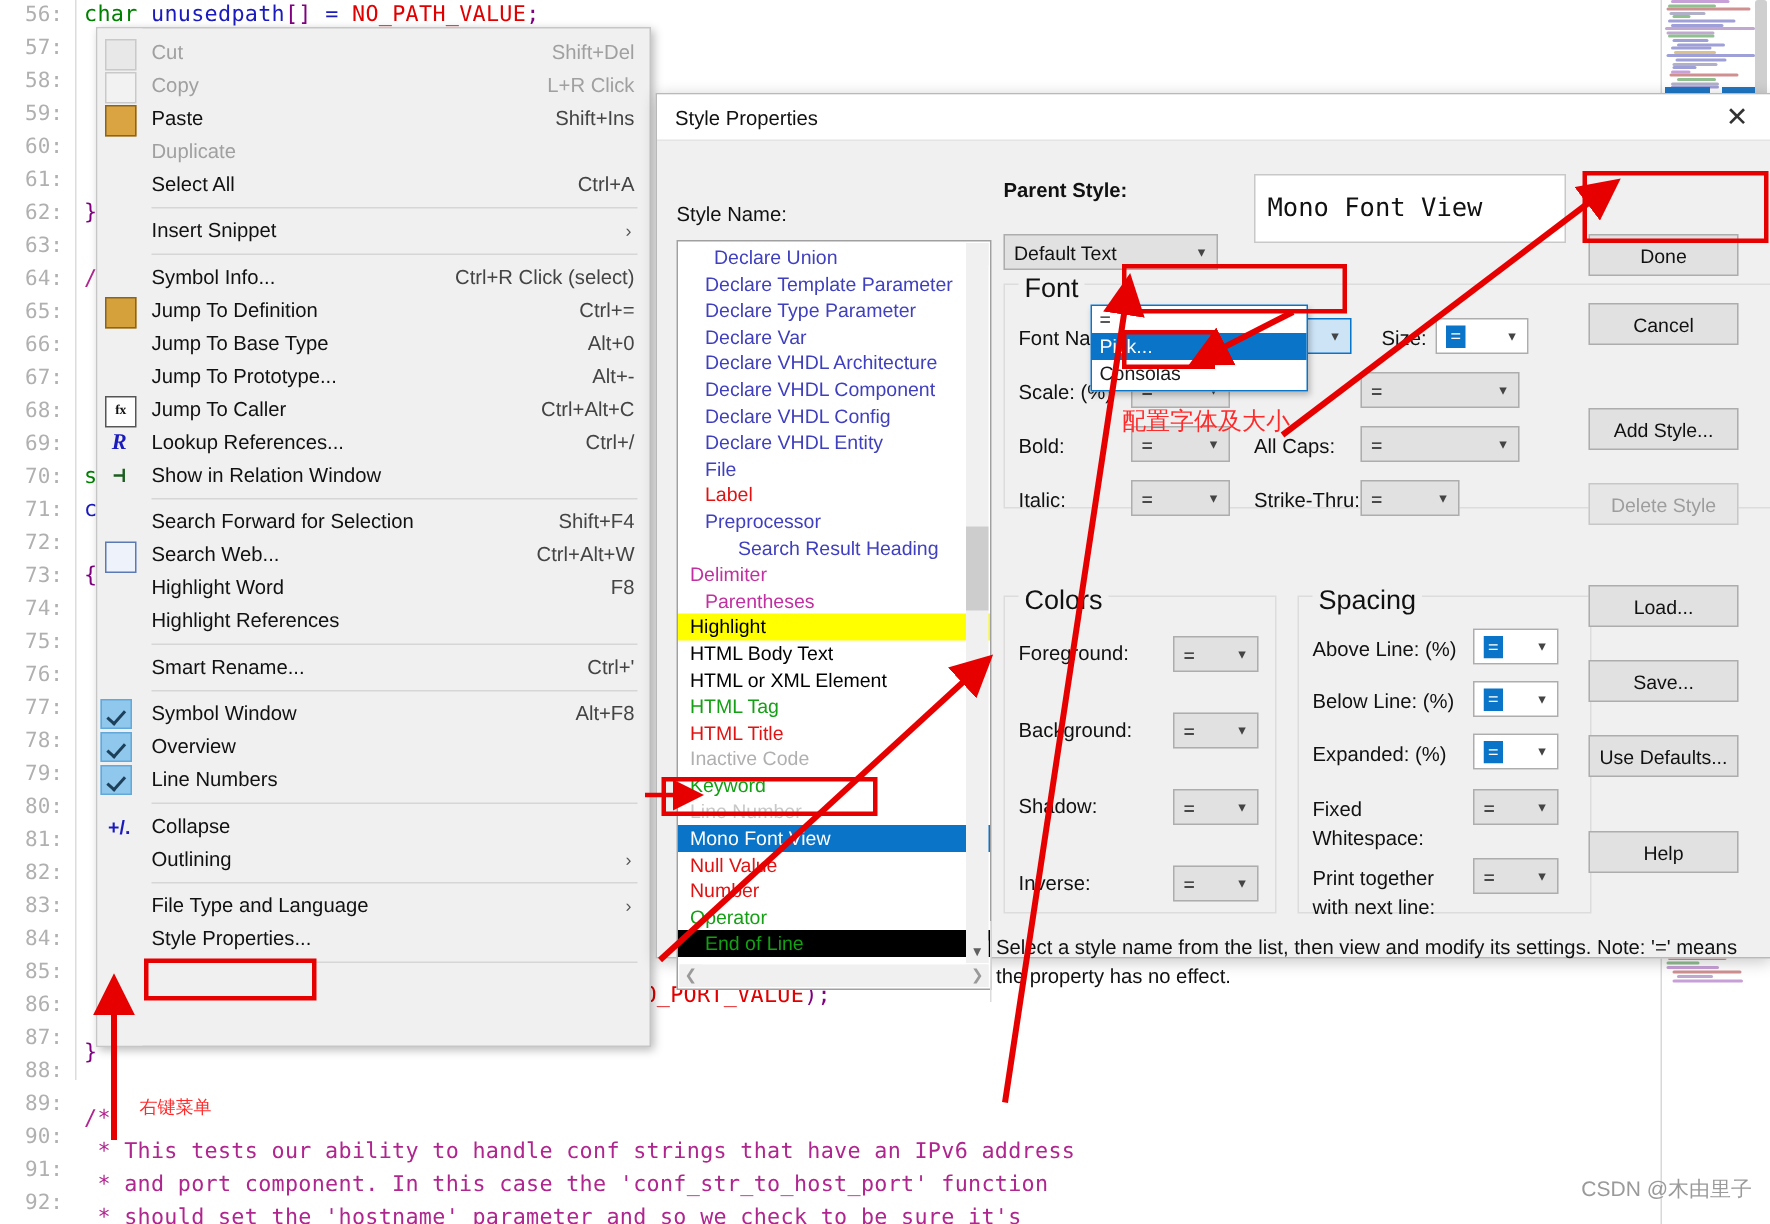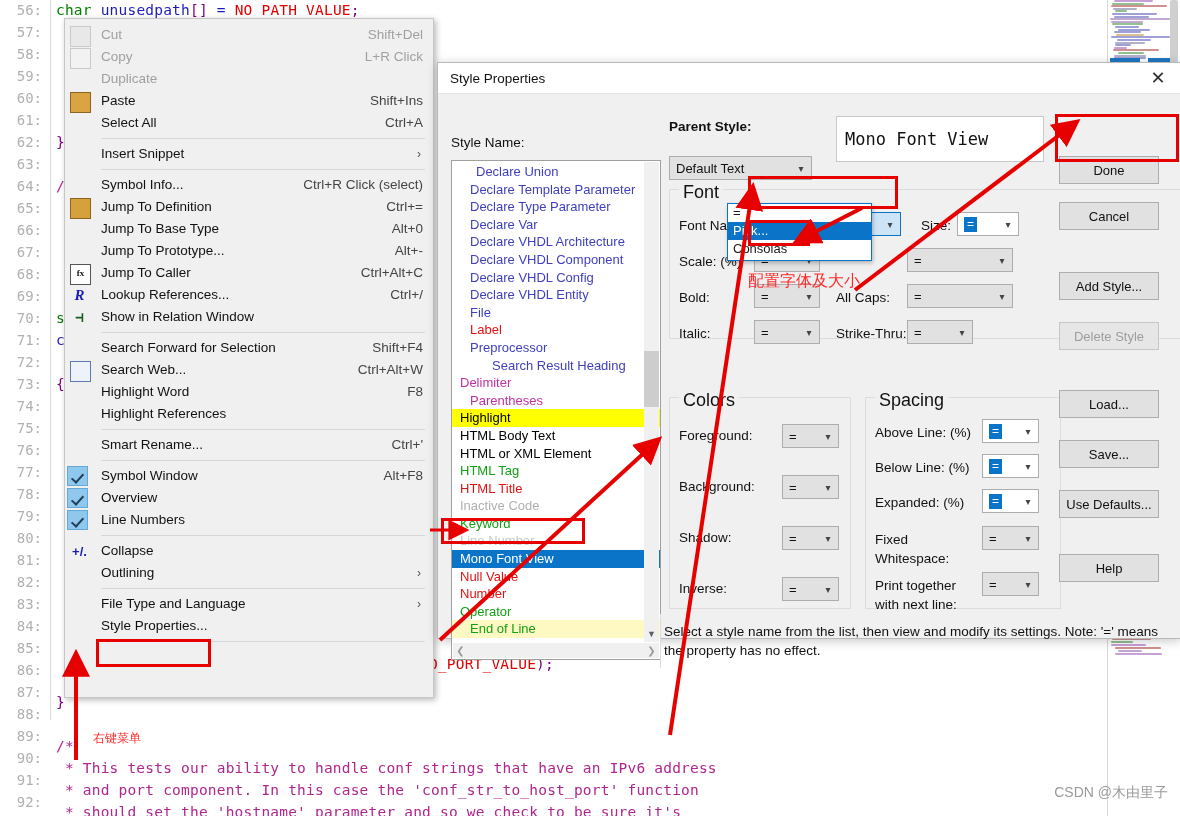--- a/index.html
+++ b/index.html
@@ -361,27 +361,27 @@
       <div class="mi dis">
         <span class="icoCut"></span>
         <span class="lbl">Cut</span>
         <span class="acc">Shift+Del</span>
       </div>
       <div class="mi dis">
         <span class="icoCopy"></span>
         <span class="lbl">Copy</span>
         <span class="acc">L+R Click</span>
       </div>
-      <div class="mi dis">
-        <span class="lbl">Duplicate</span>
-      </div>
       <div class="mi">
         <span class="icoPaste"></span>
         <span class="lbl">Paste</span>
         <span class="acc">Shift+Ins</span>
+      </div>
+      <div class="mi dis">
+        <span class="lbl">Duplicate</span>
       </div>
       <div class="mi">
         <span class="lbl">Select All</span>
         <span class="acc">Ctrl+A</span>
       </div>
       <div class="msep"></div>
       <div class="mi">
         <span class="lbl">Insert Snippet</span>
         <span class="arrow">›</span>
       </div>
@@ -504,21 +504,21 @@
           <div class="sitem" style="color: rgb(0, 0, 0);">HTML or XML Element</div>
           <div class="sitem" style="color: rgb(20, 160, 20);">HTML Tag</div>
           <div class="sitem" style="color: rgb(226, 18, 18);">HTML Title</div>
           <div class="sitem" style="color: rgb(176, 176, 176);">Inactive Code</div>
           <div class="sitem" style="color: rgb(20, 160, 20);">Keyword</div>
           <div class="sitem" style="color: rgb(200, 200, 200);">Line Number</div>
           <div class="sitem sel" style="color: rgb(255, 255, 255);">Mono Font View</div>
           <div class="sitem" style="color: rgb(226, 18, 18);">Null Value</div>
           <div class="sitem" style="color: rgb(226, 18, 18);">Number</div>
           <div class="sitem" style="color: rgb(20, 160, 20);">Operator</div>
-          <div class="sitem ind2" style="color: rgb(20, 160, 20); background: #fef9c3;">End of Line</div>
+          <div class="sitem ind2" style="color: rgb(20, 160, 20); background: #000000;">End of Line</div>
         </div>
       <div class="sl-vbtn" style="top:1px;">▲</div>
       <div class="sl-vscroll"></div>
       <div class="sl-vthumb" style="top:190px;height:56px;"></div>
       <div class="sl-vbtn" style="bottom:17px;">▼</div>
       <div class="sl-hscroll">
         <div class="sl-hbtn" style="left:0;">❮</div>
         <div class="sl-hbtn" style="right:0;">❯</div>
       </div>
     </div>

